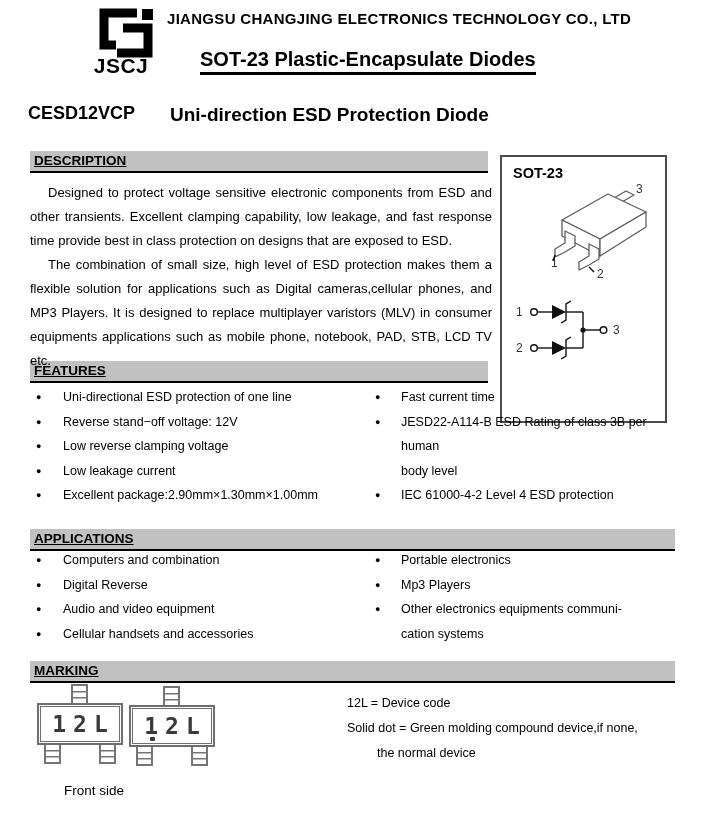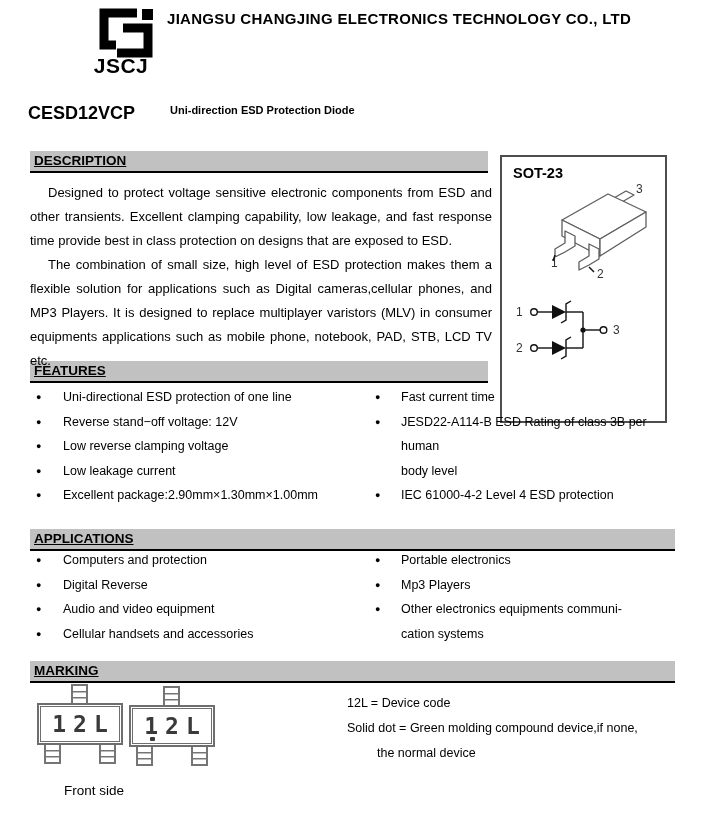--- a/index.html
+++ b/index.html
@@ -12,21 +12,21 @@
   .logo-mark { position:absolute; left:99px; top:8px; width:54px; height:50px; }
   .logo-text { position:absolute; left:88px; top:54px; width:66px; text-align:center;
                font-weight:bold; font-size:21px; letter-spacing:.5px; }
   .company   { position:absolute; left:167px; top:10px; font-weight:bold; font-size:15px;
                letter-spacing:.3px; white-space:nowrap; }
   .doc-title { position:absolute; left:200px; top:48px; font-weight:bold; font-size:20px; }
   .doc-title span { display:inline-block; border-bottom:3px solid #000; padding-bottom:1px; }
 
   .part-line { position:absolute; left:28px; top:103px; height:22px; font-weight:bold; }
   .part-no   { position:absolute; left:0; top:0; font-size:18px; white-space:nowrap; }
-  .part-sub  { position:absolute; left:142px; top:1px; font-size:11px; white-space:nowrap; }
+  .part-sub  { position:absolute; left:142px; top:1px; font-size:19px; white-space:nowrap; }
 
   
   .section-bar { position:absolute; left:30px; height:20px; background:#c1c1c1;
                  border-bottom:2.5px solid #000; box-sizing:content-box;
                  font-weight:bold; font-size:13.5px; line-height:20px; padding-left:4px; }
   .section-bar span { text-decoration:underline; }
   #bar-description  { top:151px; width:454px; }
   #bar-features     { top:361px; width:454px; }
   #bar-applications { top:529px; width:641px; }
   #bar-marking      { top:661px; width:641px; }
@@ -86,20 +86,23 @@
 
 <div class="page">
 
   <svg class="logo-mark" viewBox="0 0 54 50">
     <path d="M 38 5 H 5 V 37 H 17" fill="none" stroke="#000" stroke-width="9"></path>
     <rect x="43" y="1" width="11" height="11" fill="#000"></rect>
     <path d="M 24 20 H 49 V 45 H 18" fill="none" stroke="#000" stroke-width="9"></path>
   </svg>
   <div class="logo-text">JSCJ</div>
   <div class="company">JIANGSU CHANGJING ELECTRONICS TECHNOLOGY CO., LTD</div>
+  <div class="doc-title">
+    <span>SOT-23 Plastic-Encapsulate Diodes</span>
+  </div>
 
   <div class="part-line">
     <span class="part-no">CESD12VCP</span>
     <span class="part-sub">Uni-direction ESD Protection Diode</span>
   </div>
 
   <div class="section-bar" id="bar-description">
     <span>DESCRIPTION</span>
   </div>
   <div class="section-bar" id="bar-features">
@@ -189,21 +192,21 @@
       </li>
     <li>
         <span class="bullet">●</span>
         <div>IEC 61000-4-2 Level 4 ESD protection</div>
       </li>
   </ul>
 
   <ul class="blist" id="apps-left">
     <li>
         <span class="bullet">●</span>
-        <div>Computers and protection</div>
+        <div>Computers and combination</div>
       </li>
     <li>
         <span class="bullet">●</span>
         <div>Digital Reverse</div>
       </li>
     <li>
         <span class="bullet">●</span>
         <div>Audio and video equipment</div>
       </li>
     <li>

